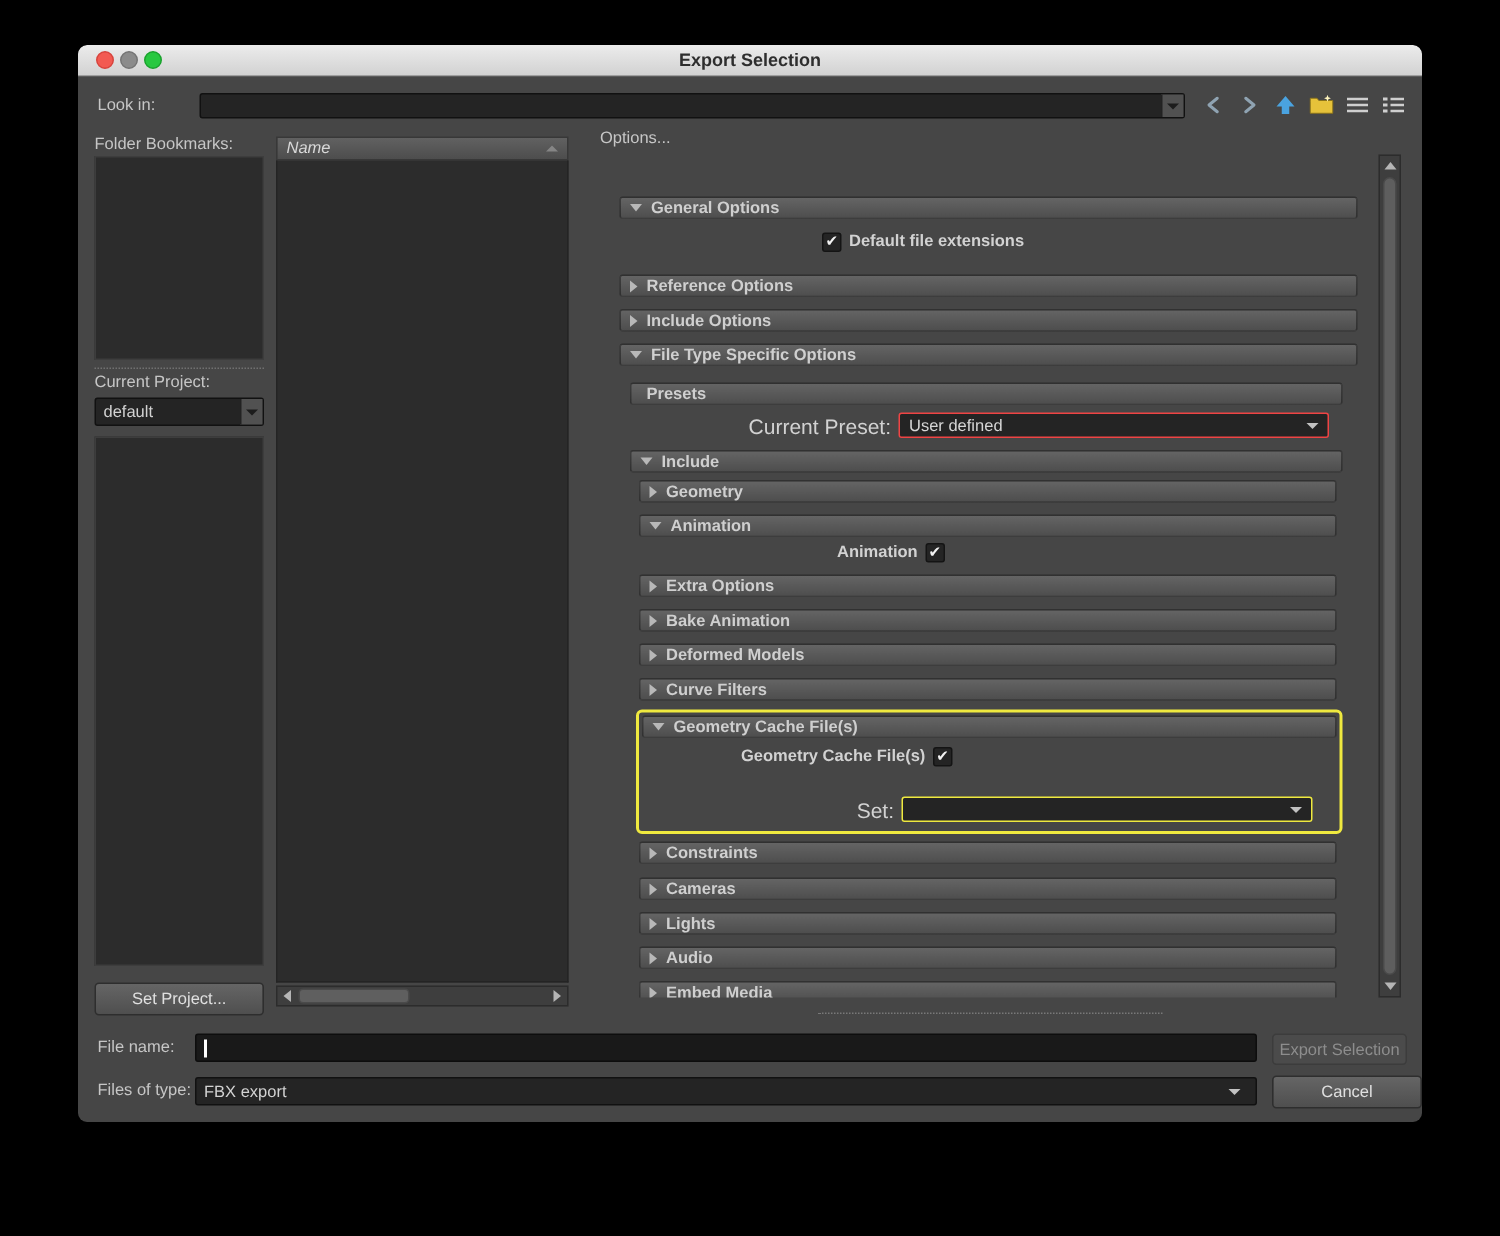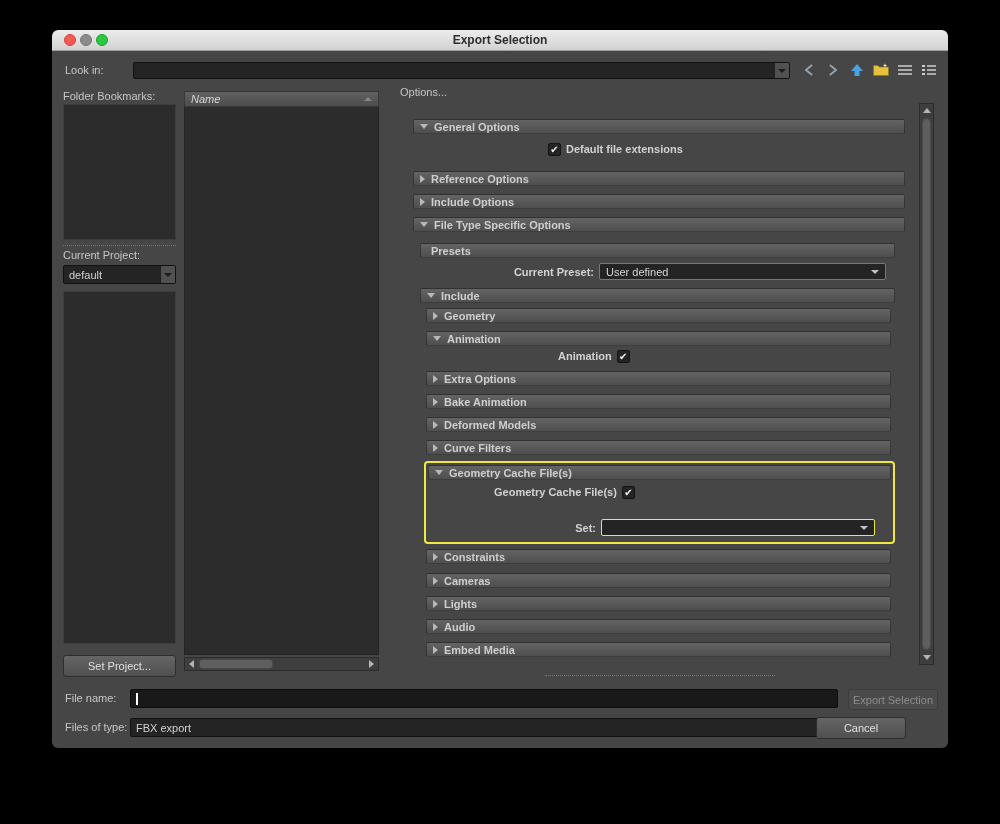--- a/index.html
+++ b/index.html
@@ -99,34 +99,34 @@
   .indent1 { margin-left:16px; margin-right:22px; }
   .indent2 { margin-left:22px; margin-right:26px; }
 
   .opt-check { display:flex; align-items:center; gap:5px; height:14px; margin-top:8px; }
   .checkbox { width:13px; height:13px; background:#242424; border:1px solid #141414;
     border-radius:2px; color:#f2f2f2; font-size:10px; line-height:11px; text-align:center;
     flex:0 0 auto; }
   .check-label { font-size:11px; font-weight:bold; color:#d2d2d2; white-space:nowrap; }
 
   .opt-drop { display:flex; align-items:center; gap:5px; height:17px; margin-top:5px; }
-  .drop-label { font-size:11px; font-weight:bold; color:#d2d2d2; text-align:right; white-space:nowrap; }
+  .drop-label { font-size:14px; font-weight:normal; color:#d2d2d2; text-align:right; white-space:nowrap; }
   .dropdown { height:17px; background:#242424; border:1px solid #ef4444; border-radius:2px;
     display:flex; align-items:center; }
   .drop-value { flex:1; font-size:11px; color:#d6d6d6; padding:0 6px; white-space:nowrap; }
   .drop-arrow { width:0; height:0; border-top:4px solid #c2c2c2;
     border-left:4px solid transparent; border-right:4px solid transparent; margin-right:6px; }
   .dropdown.highlighted { border:1px solid var(--hl,#efe93f); }
 
   .opt-group { margin:6px 22px 0 20px; border:2px solid var(--hl,#efe93f);
     border-radius:4px; padding:0 2px 6px 2px; }
   .opt-group .opt-bar { margin:2px 0 0 0; }
 
   
-  [data-key="general-options"] { margin-top:16px; }
+  [data-key="general-options"] { margin-top:28px; }
   [data-key="reference-options"] { margin-top:15px; }
   [data-key="presets"] { margin-top:11px; }
   [data-key="geometry"] { margin-top:5px; }
   [data-key="constraints"] { margin-top:5px; }
   [data-key="cameras"] { margin-top:9px; }
   [data-key="default-file-extensions"] { margin-left:144px; }
   [data-key="animation-checkbox"] { margin-left:154px; margin-top:3px; }
   [data-key="geometry-cache-files-checkbox"] { margin-left:66px; margin-top:5px; }
   [data-key="current-preset"] .drop-label { width:190px; }
   [data-key="current-preset"] .dropdown { width:287px; }
@@ -136,21 +136,21 @@
 
   
   .fn-label { position:absolute; left:13px; top:662px; }
   .fn-input { position:absolute; left:78px; top:659px; width:708px; height:19px;
     background:#191919; border:1px solid #0d0d0d; border-radius:2px; }
   .caret { position:absolute; left:5px; top:3px; width:2px; height:12px; background:#ffffff; }
   .export-btn { position:absolute; left:796px; top:659px; width:90px; height:21px; }
   .ft-label { position:absolute; left:13px; top:691px; }
   .ft-dropdown { position:absolute; left:78px; top:688px; width:708px; height:19px; }
   .ft-dropdown .drop-arrow { margin-right:10px; }
-  .cancel-btn { position:absolute; left:764px; top:687px; width:90px; height:22px; }
+  .cancel-btn { position:absolute; left:796px; top:687px; width:100px; height:22px; }
 </style>
 </head>
 <body>
 
 <div class="canvas">
   <div class="window">
 
     <div class="titlebar">
       <span class="tl red"></span>
       <span class="tl gray"></span>

